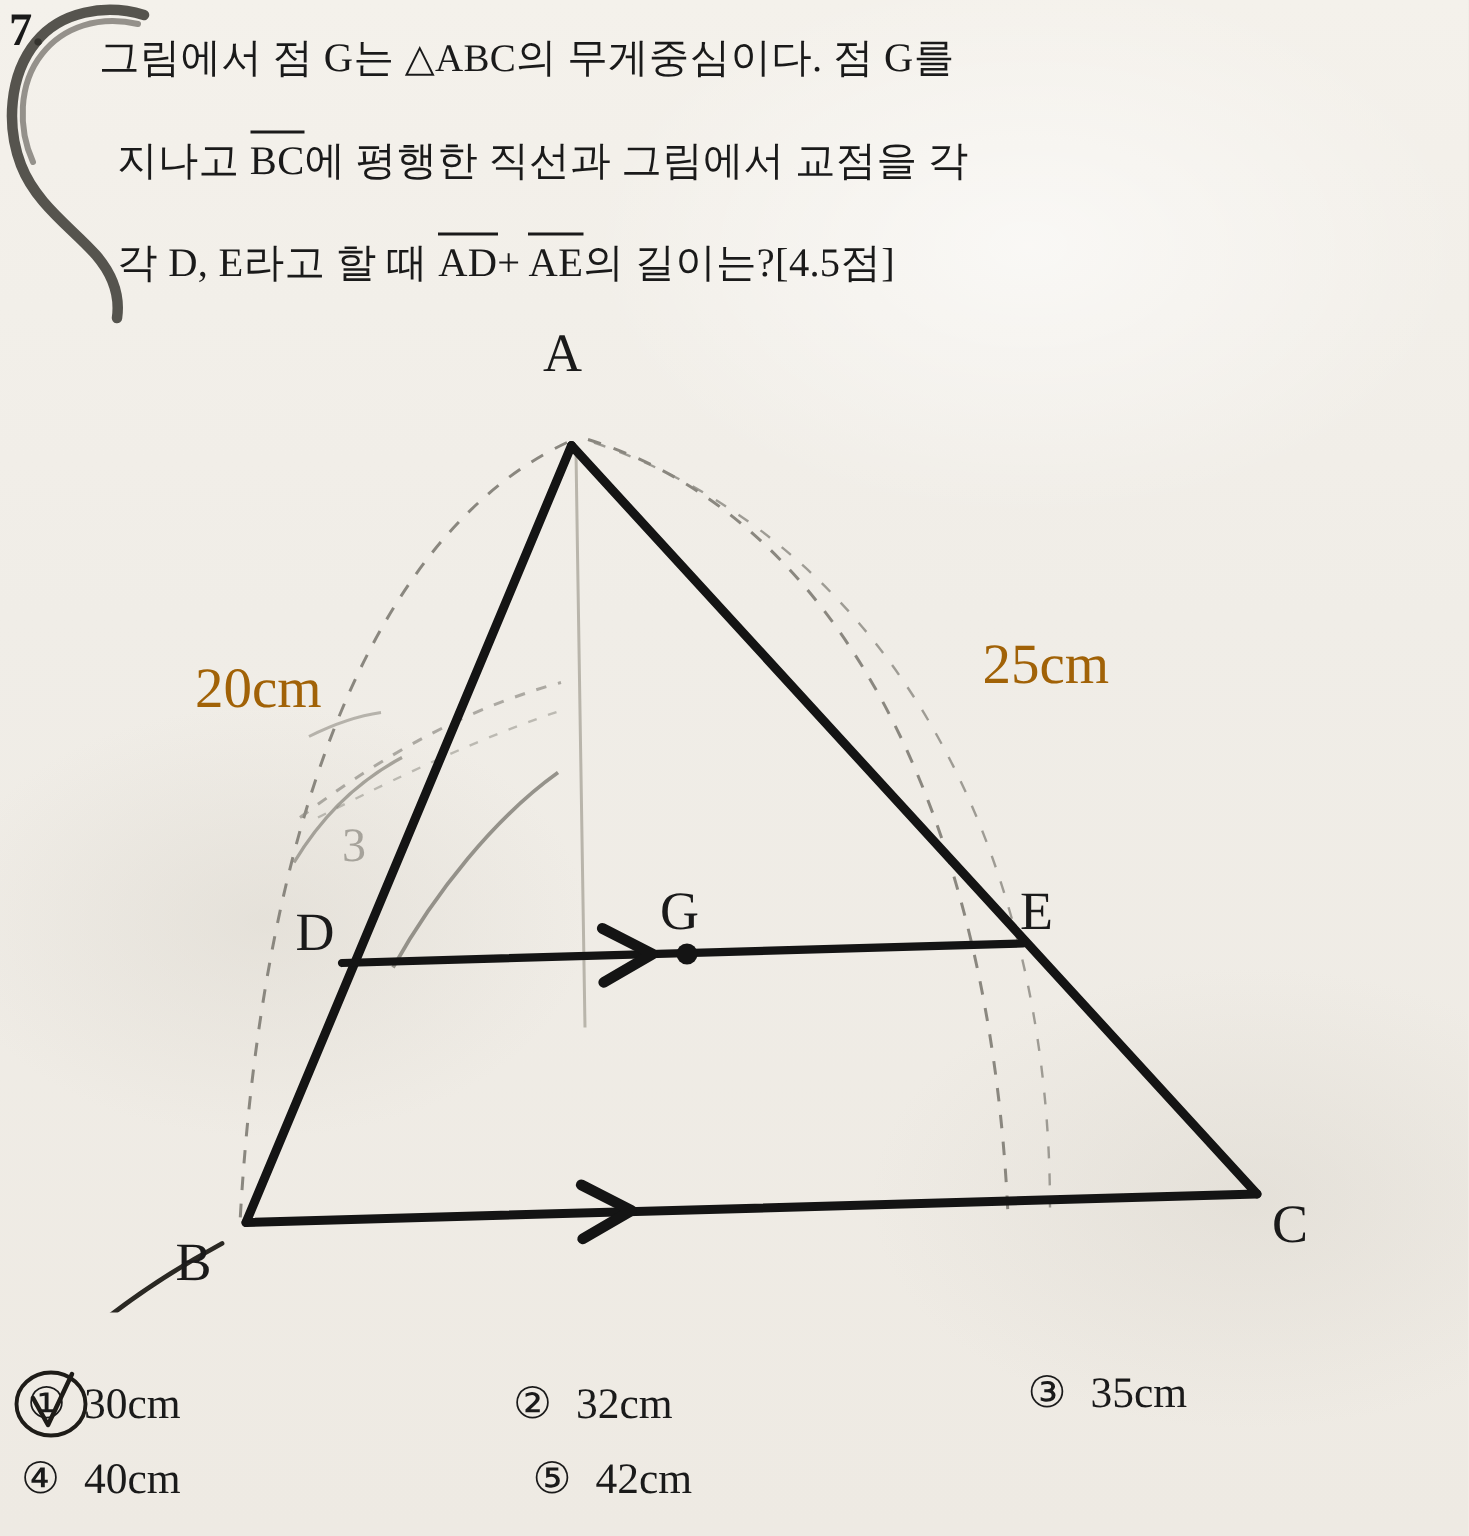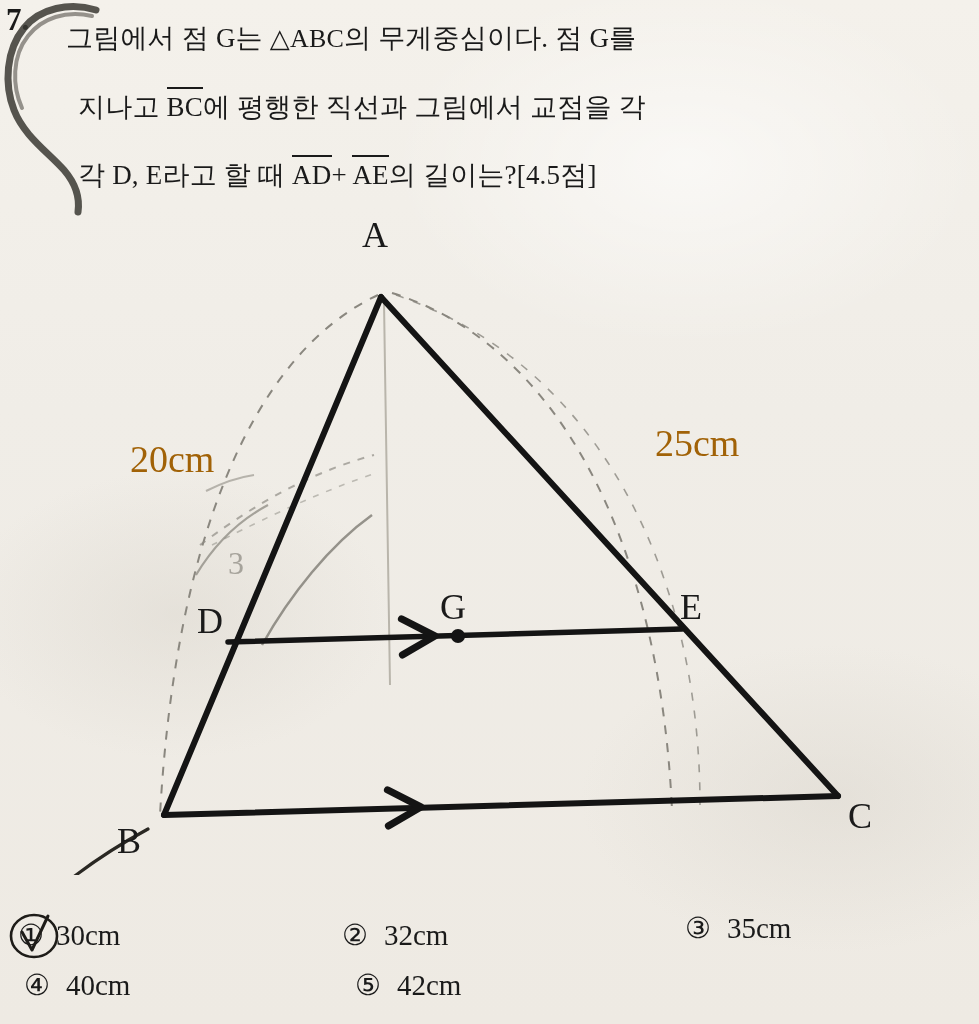--- a/index.html
+++ b/index.html
@@ -173,21 +173,21 @@
   <div id="choices">
     <div class="choice" style="left:14px; top:18px;text-align:center;">
       <span class="circnum">①</span><span class="txt">30cm</span>
     </div>
     <div class="choice" style="left:342px; top:18px;">
       <span class="circnum">②</span><span class="txt">32cm</span>
     </div>
     <div class="choice" style="left:685px; top:11px;">
       <span class="circnum">③</span><span class="txt">35cm</span>
     </div>
-    <div class="choice" style="left:24px; top:68px;">
+    <div class="choice" style="left:14px; top:68px;">
       <span class="circnum">④</span><span class="txt">40cm</span>
     </div>
     <div class="choice" style="left:355px; top:68px;font-family:Liberation Serif, serif;">
       <span class="circnum">⑤</span><span class="txt">42cm</span>
     </div>
 
     <svg class="hand-circle" style="left:6px; top:10px; width:60px; height:54px;" viewBox="0 0 60 54">
       <ellipse cx="28" cy="26" rx="23" ry="21" fill="none" stroke="#1e1c18" stroke-width="2.6"></ellipse>
       <path d="M16 22 L26 40 L42 6" fill="none" stroke="#1e1c18" stroke-width="3" stroke-linecap="round" stroke-linejoin="round"></path>
     </svg>

